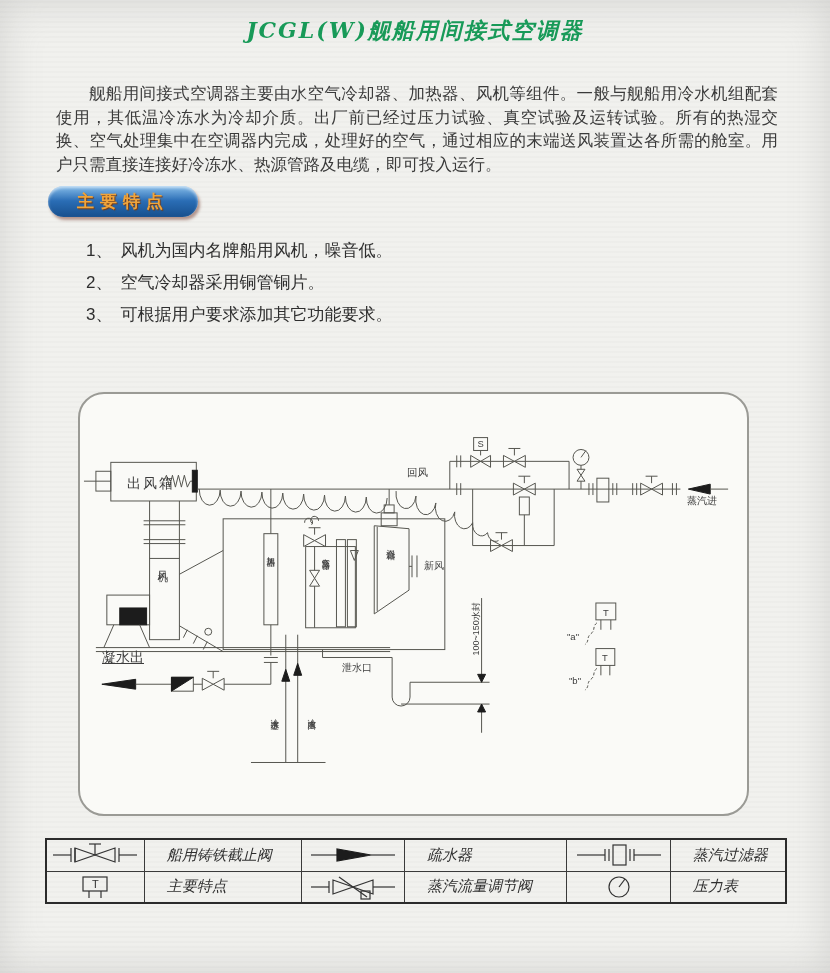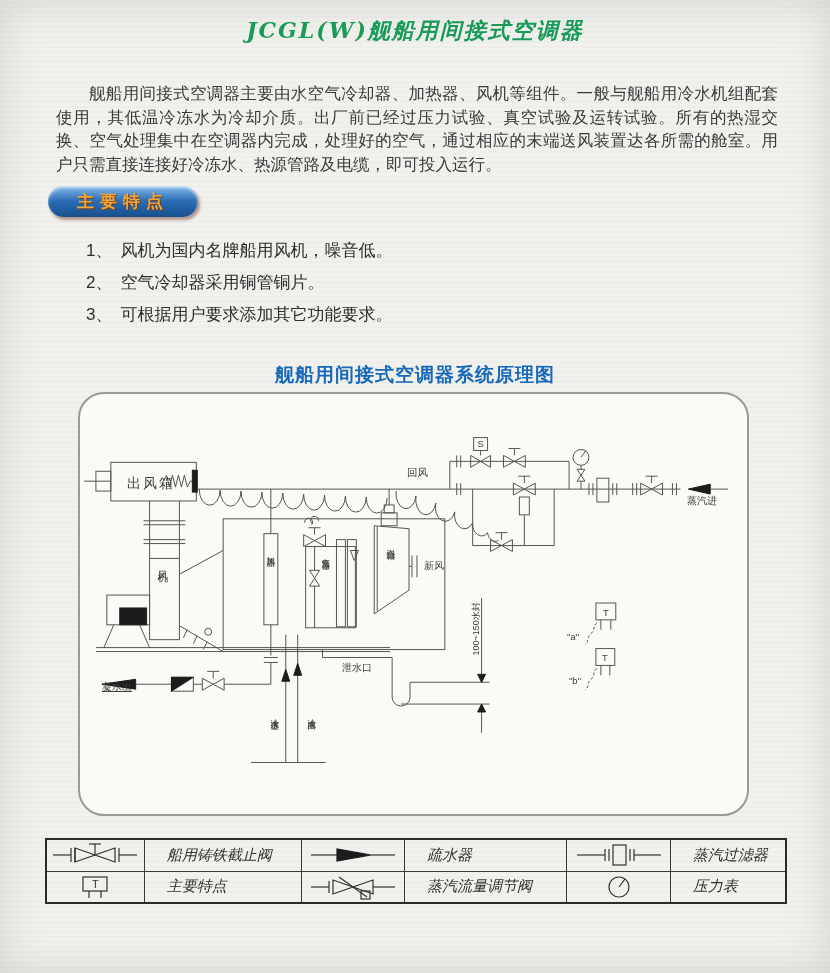--- a/index.html
+++ b/index.html
@@ -86,21 +86,20 @@
   <div class="badge">
     <span>主要特点</span>
   </div>
 
   <ul class="features">
     <li><span class="num">1、</span><span>风机为国内名牌船用风机，噪音低。</span></li>
     <li><span class="num">2、</span><span>空气冷却器采用铜管铜片。</span></li>
     <li><span class="num">3、</span><span>可根据用户要求添加其它功能要求。</span></li>
   </ul>
 
-  <h2 class="diagram-title">舰船用间接式空调器系统原理图</h2>
 
   <div class="panel">
     <svg class="schematic" viewBox="0 0 671 424" preserveAspectRatio="none">
 
       <g>
         <line x1="4" y1="88" x2="31" y2="88"></line>
         <rect x="16" y="78" width="15" height="20"></rect>
         <rect x="31" y="69" width="86" height="39"></rect>
         <polyline points="84,88 87,82 90,94 93,82 96,94 99,82 102,94 105,82 108,94 111,88 114,88"></polyline>
         <rect x="113" y="77" width="5" height="22" class="solid"></rect>
@@ -278,21 +277,21 @@
     </svg>
 
     <div class="dl" style="left:47px;top:82px;font-size:14px;letter-spacing:2px;">出风箱</div>
     <div class="dl v" style="left:77px;top:168px;font-size:10.5px;">风机</div>
     <div class="dl v" style="left:186px;top:156px;font-size:8.5px;">加热器</div>
     <div class="dl v" style="left:240px;top:158px;font-size:8px;">空气冷却器</div>
     <div class="dl v" style="left:305px;top:148px;font-size:9px;">混合箱</div>
     <div class="dl" style="left:344px;top:167px;font-size:10px;">新风</div>
     <div class="dl" style="left:327px;top:73px;font-size:10.5px;">回风</div>
     <div class="dl" style="left:607px;top:102px;font-size:10px;">蒸汽进</div>
-    <div class="dl" style="left:22px;top:288px;font-size:10px;text-decoration:underline;">凝水出</div>
+    <div class="dl" style="left:22px;top:256px;font-size:14px;text-decoration:underline;">凝水出</div>
     <div class="dl" style="left:262px;top:269px;font-size:10px;">泄水口</div>
     <div class="dl v" style="left:190px;top:318px;font-size:8.5px;">冷冻水进</div>
     <div class="dl v" style="left:227px;top:318px;font-size:8.5px;">冷冻水回</div>
     <div class="dl rot" style="left:352px;top:230px;width:90px;text-align:center;font-size:9px;">100~150水封</div>
     <div class="dl" style="left:487px;top:238px;font-size:9.5px;">"a"</div>
     <div class="dl" style="left:489px;top:282px;font-size:9.5px;">"b"</div>
   </div>
 
   <table class="legend">
     <tbody>

